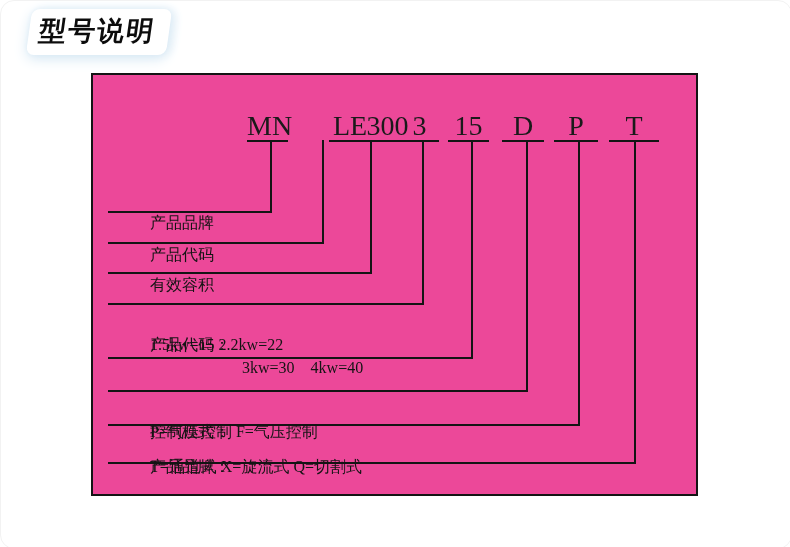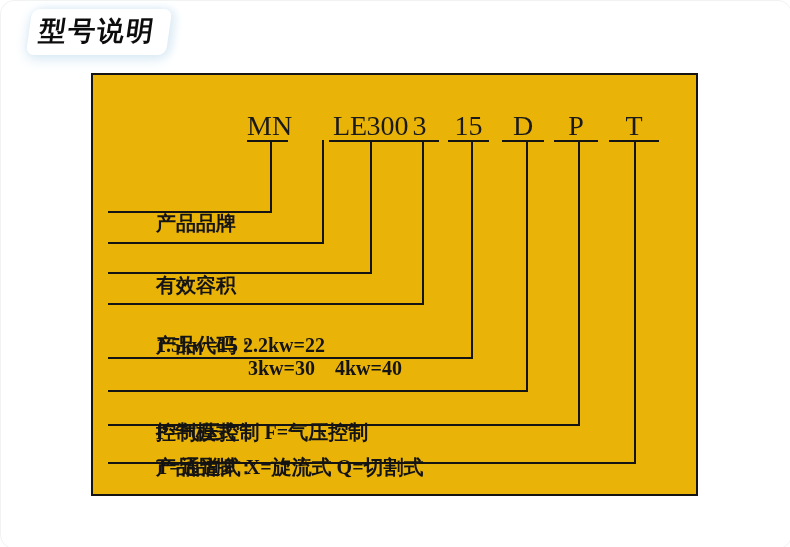--- a/index.html
+++ b/index.html
@@ -28,21 +28,21 @@
     font-size:27px;
     letter-spacing:2px;
     color:#0c0c0c;
     white-space:pre;
   }
   
   .diagram-box{
     position:absolute;left:90px;top:72px;
     width:603px;height:419px;
     border:2px solid #141414;
-    background:#eab308;
+    background:#ec4899;
   }
   .diagram-box *{position:absolute;}
   
   .seg{
     top:36px;height:29px;
     border-bottom:2px solid #141414;
     text-align:center;
     font-size:28px;line-height:30px;
     color:#1a1a1a;
     white-space:pre;
@@ -71,22 +71,22 @@
   .h2{top:167px;width:216px;}
   .h3{top:197px;width:264px;}
   .h4{top:228px;width:316px;}
   .h5{top:282px;width:365px;}
   .h6{top:315px;width:420px;}
   .h7{top:349px;width:472px;}
   .h8{top:387px;width:528px;}
   
   .row{
     left:33px;
-    font-size:20px;line-height:22px;
-    font-weight:bold;
+    font-size:16px;line-height:22px;
+    font-weight:normal;
     color:#141414;
     white-space:pre;
     text-align:right;
   }
   .r1{top:115px;}
   .r2{top:147px;}
   .r3{top:177px;}
   .r4{top:205px;}
   .r5{top:237px;}
   .r5b{top:260px;left:125px;}
@@ -128,20 +128,23 @@
     <div class="hline h3"></div>
     <div class="hline h4"></div>
     <div class="hline h5"></div>
     <div class="hline h6"></div>
     <div class="hline h7"></div>
     <div class="hline h8"></div>
 
     <div class="row r1">
       <span>产品品牌</span><span></span>
     </div>
+    <div class="row r2">
+      <span>产品代码</span><span></span>
+    </div>
     <div class="row r3">
       <span>有效容积</span><span></span>
     </div>
     <div class="row r5">
       <span>产品代码：</span><span>1.5kw=15 2.2kw=22</span>
     </div>
     <div class="row r5b">
       <span>3kw=30　4kw=40</span>
     </div>
     <div class="row r7">

